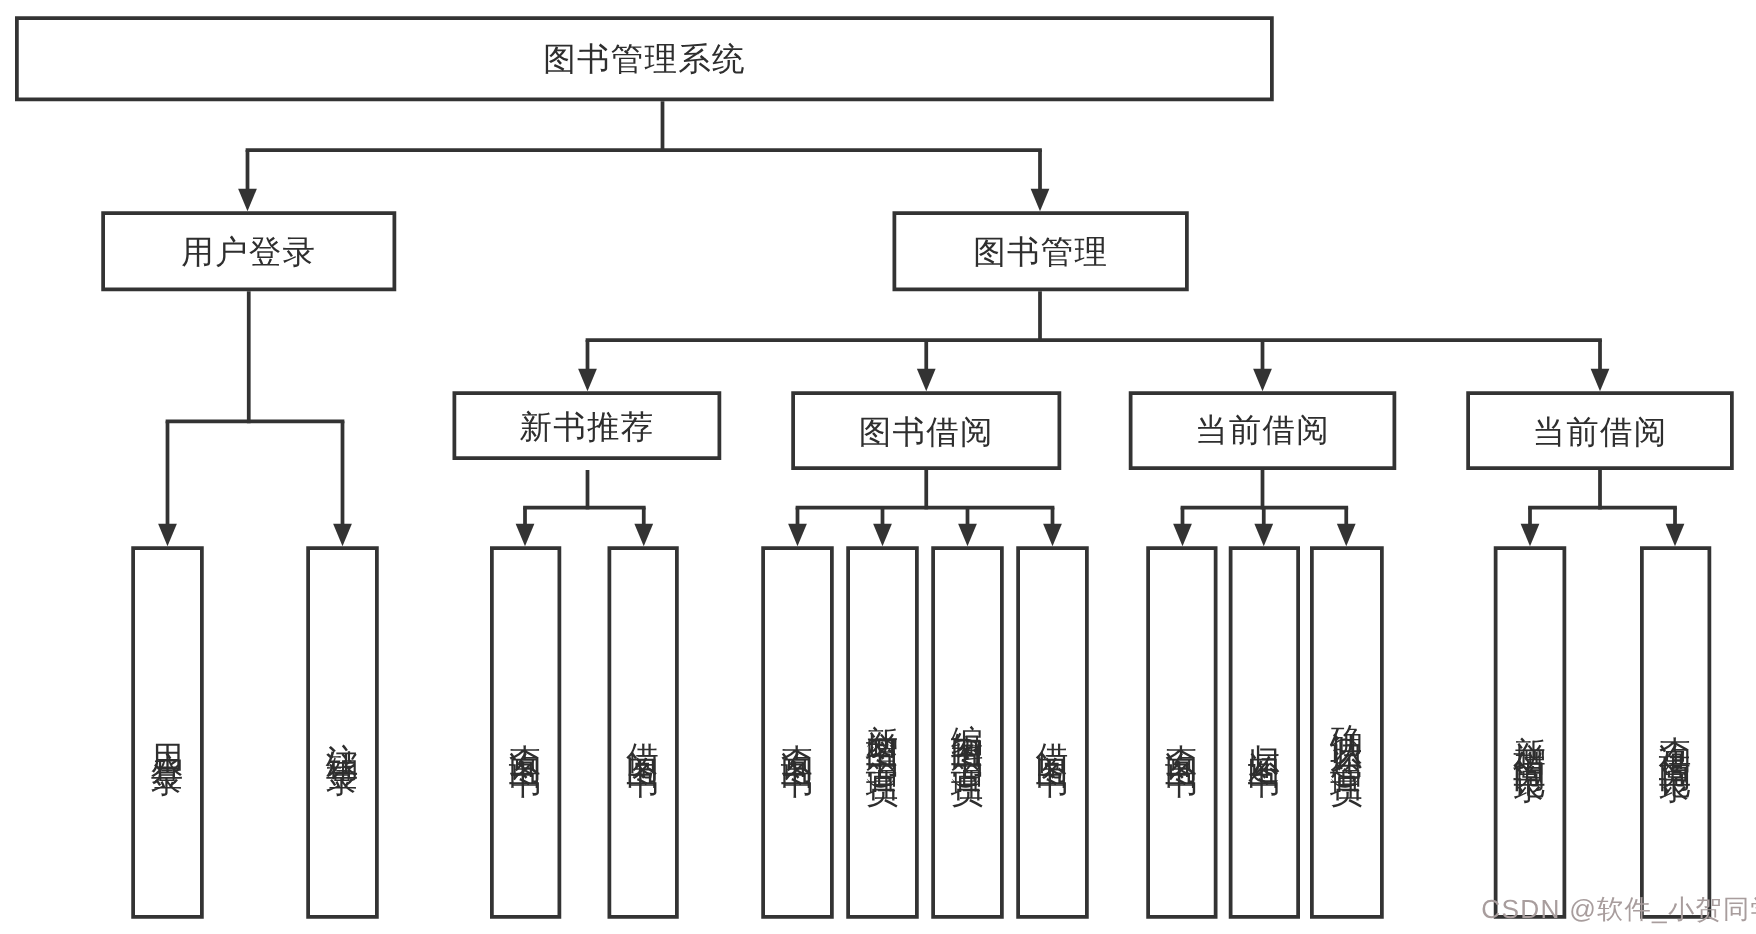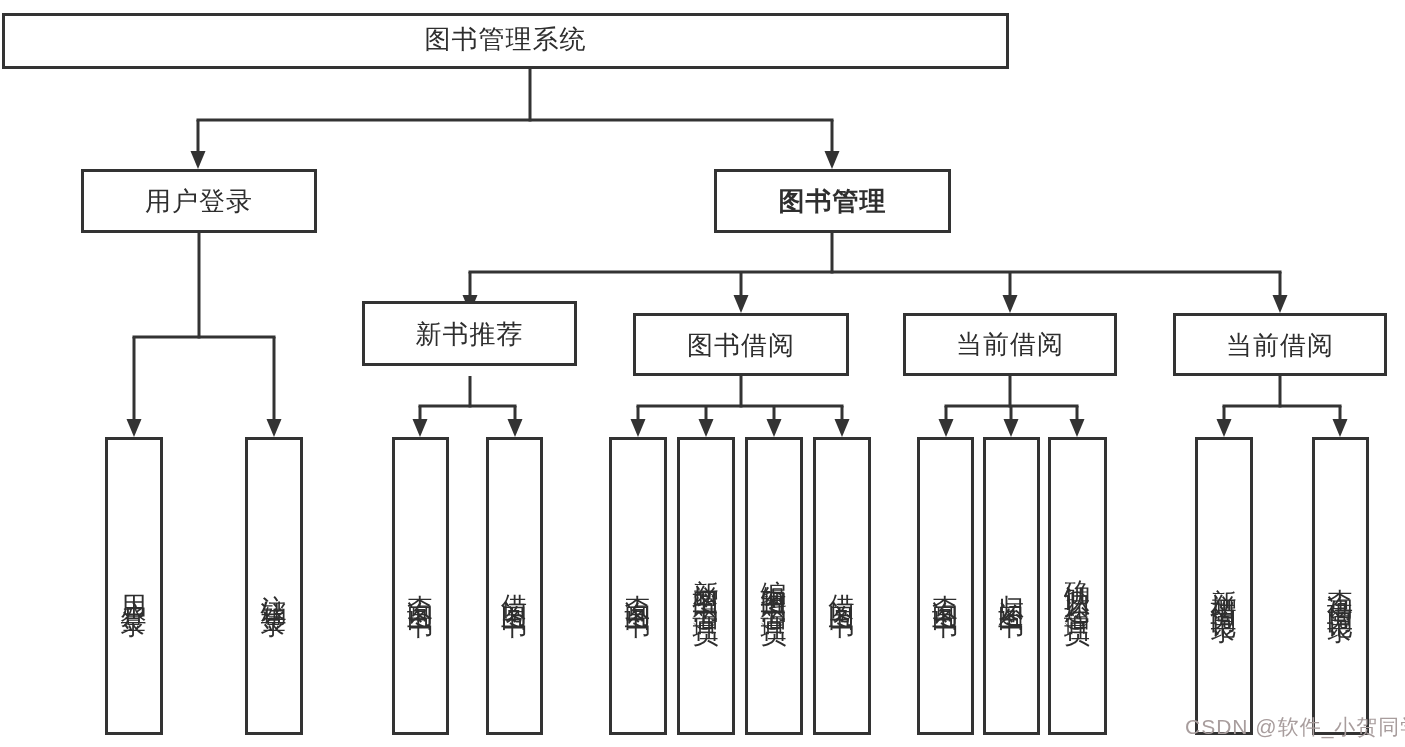--- a/index.html
+++ b/index.html
@@ -100,26 +100,26 @@
     <polygon points="1077,437 1069.5,419 1084.5,419"></polygon>
 
     <line x1="1280" y1="376" x2="1280" y2="407.5"></line>
     <line x1="1222.5" y1="406" x2="1341.5" y2="406"></line>
     <line x1="1224" y1="406" x2="1224" y2="422"></line>
     <polygon points="1224,437 1216.5,419 1231.5,419"></polygon>
     <line x1="1340" y1="406" x2="1340" y2="422"></line>
     <polygon points="1340,437 1332.5,419 1347.5,419"></polygon>
   </svg>
 
-  <div class="node" style="left:2px;top:13px;width:1007px;height:56px;font-family:Liberation Mono, monospace;">图书管理系统</div>
+  <div class="node" style="left:12px;top:13px;width:1007px;height:68px;">图书管理系统</div>
 
   <div class="node" style="left:81px;top:169px;width:236px;height:64px;">用户登录</div>
-  <div class="node" style="left:714px;top:169px;width:237px;height:64px;font-weight:bold;">图书管理</div>
+  <div class="node" style="left:714px;top:169px;width:237px;height:64px;">图书管理</div>
 
-  <div class="node" style="left:362px;top:301px;width:215px;height:65px;">新书推荐</div>
+  <div class="node" style="left:362px;top:313px;width:215px;height:55px;">新书推荐</div>
   <div class="node" style="left:633px;top:313px;width:216px;height:63px;">图书借阅</div>
   <div class="node" style="left:903px;top:313px;width:214px;height:63px;font-family:Liberation Serif, serif;">当前借阅</div>
   <div class="node" style="left:1173px;top:313px;width:214px;height:63px;">当前借阅</div>
 
   <div class="node leaf" style="left:105px;top:437px;width:58px;height:298px;">
     <span class="vtext">用户登录</span>
   </div>
   <div class="node leaf" style="left:245px;top:437px;width:58px;height:298px;">
     <span class="vtext">注销登录</span>
   </div>

